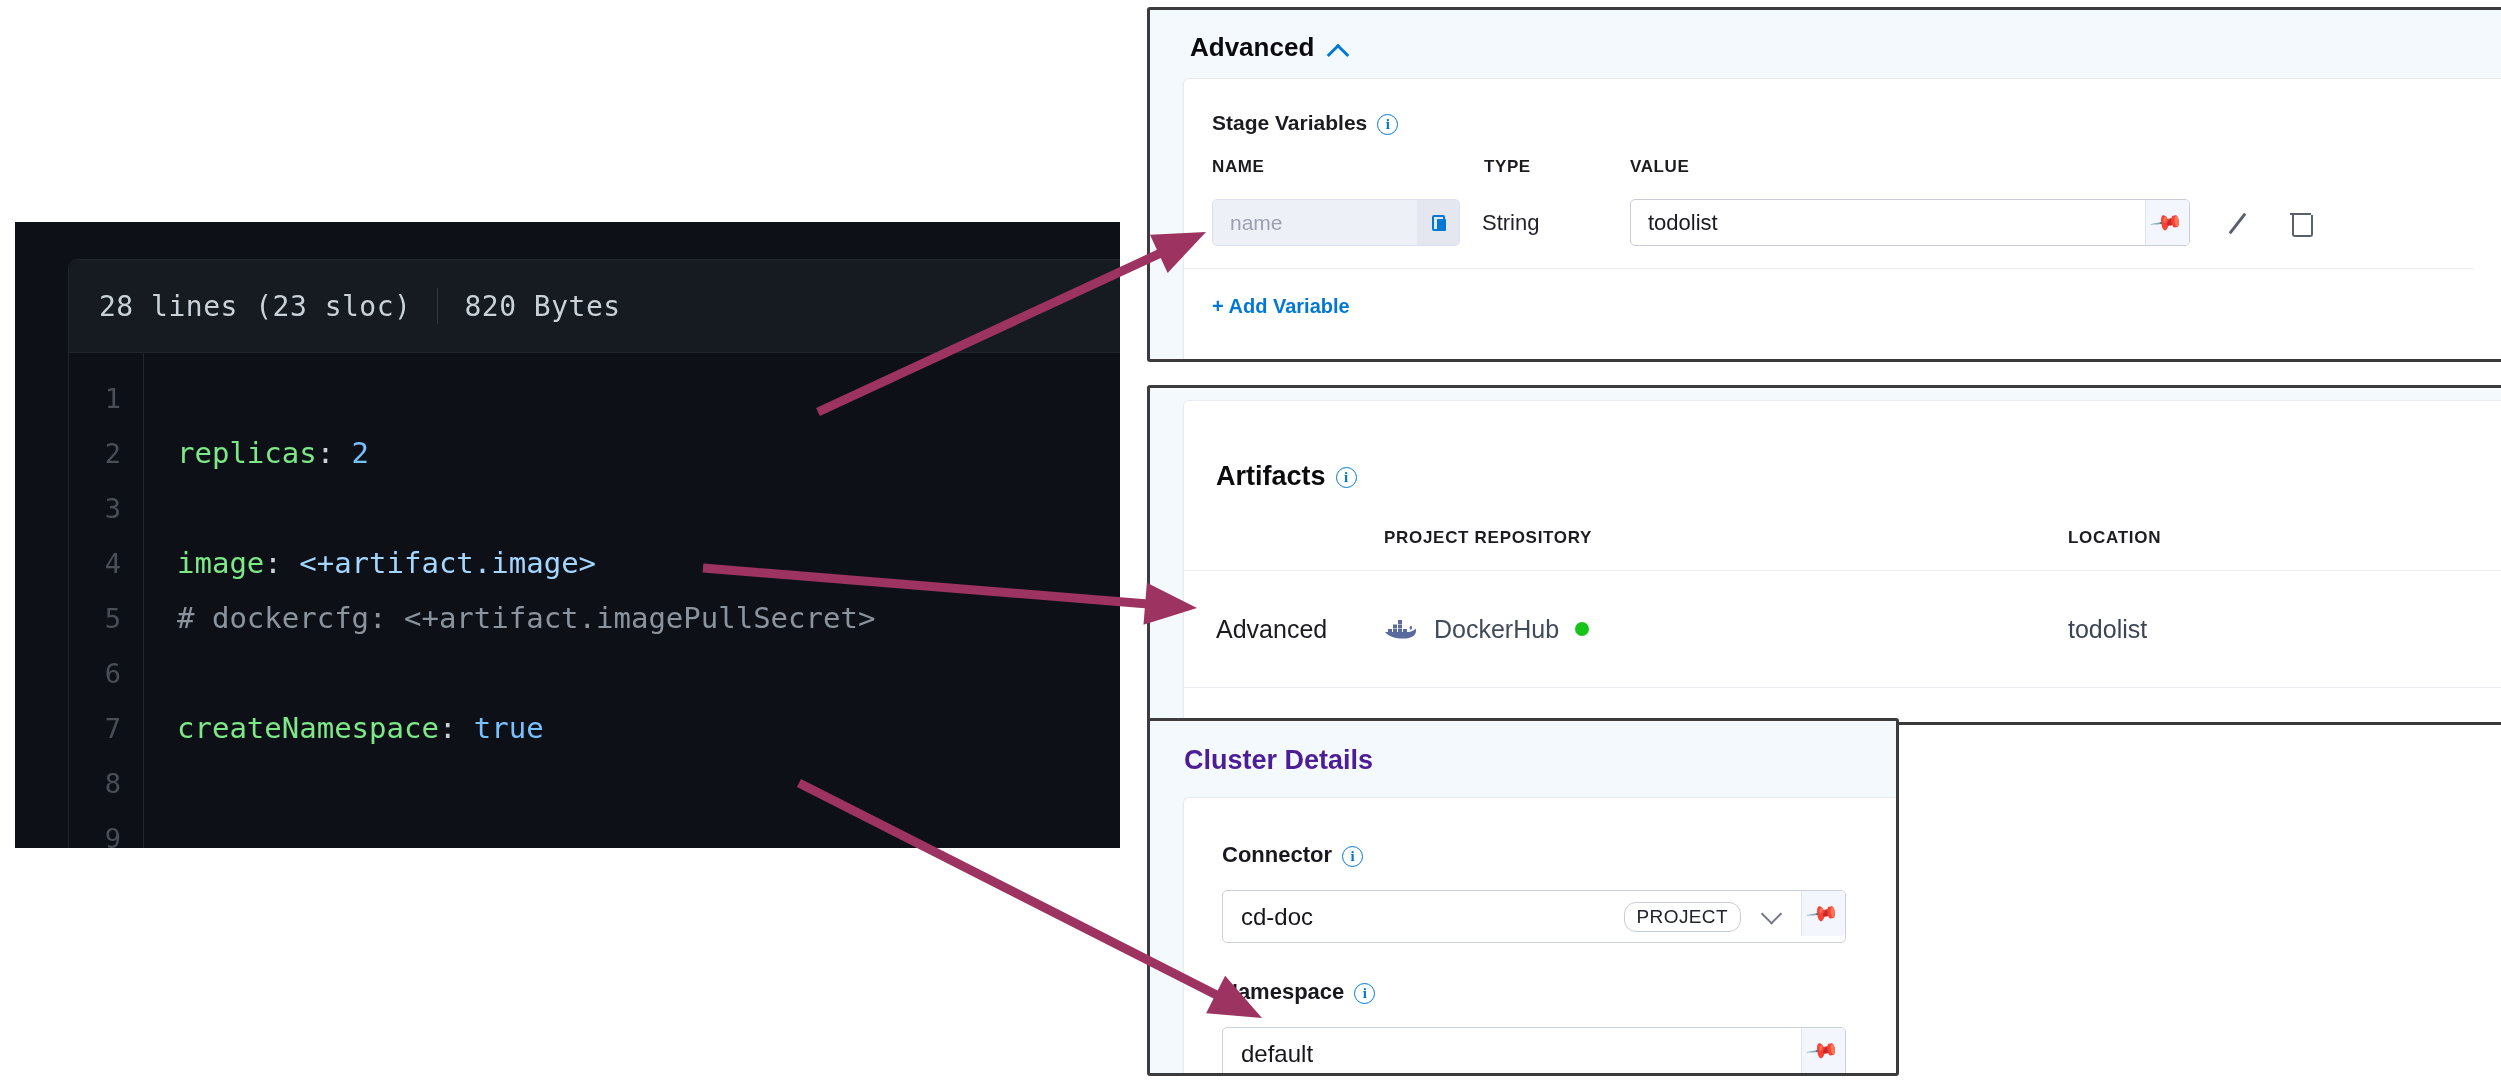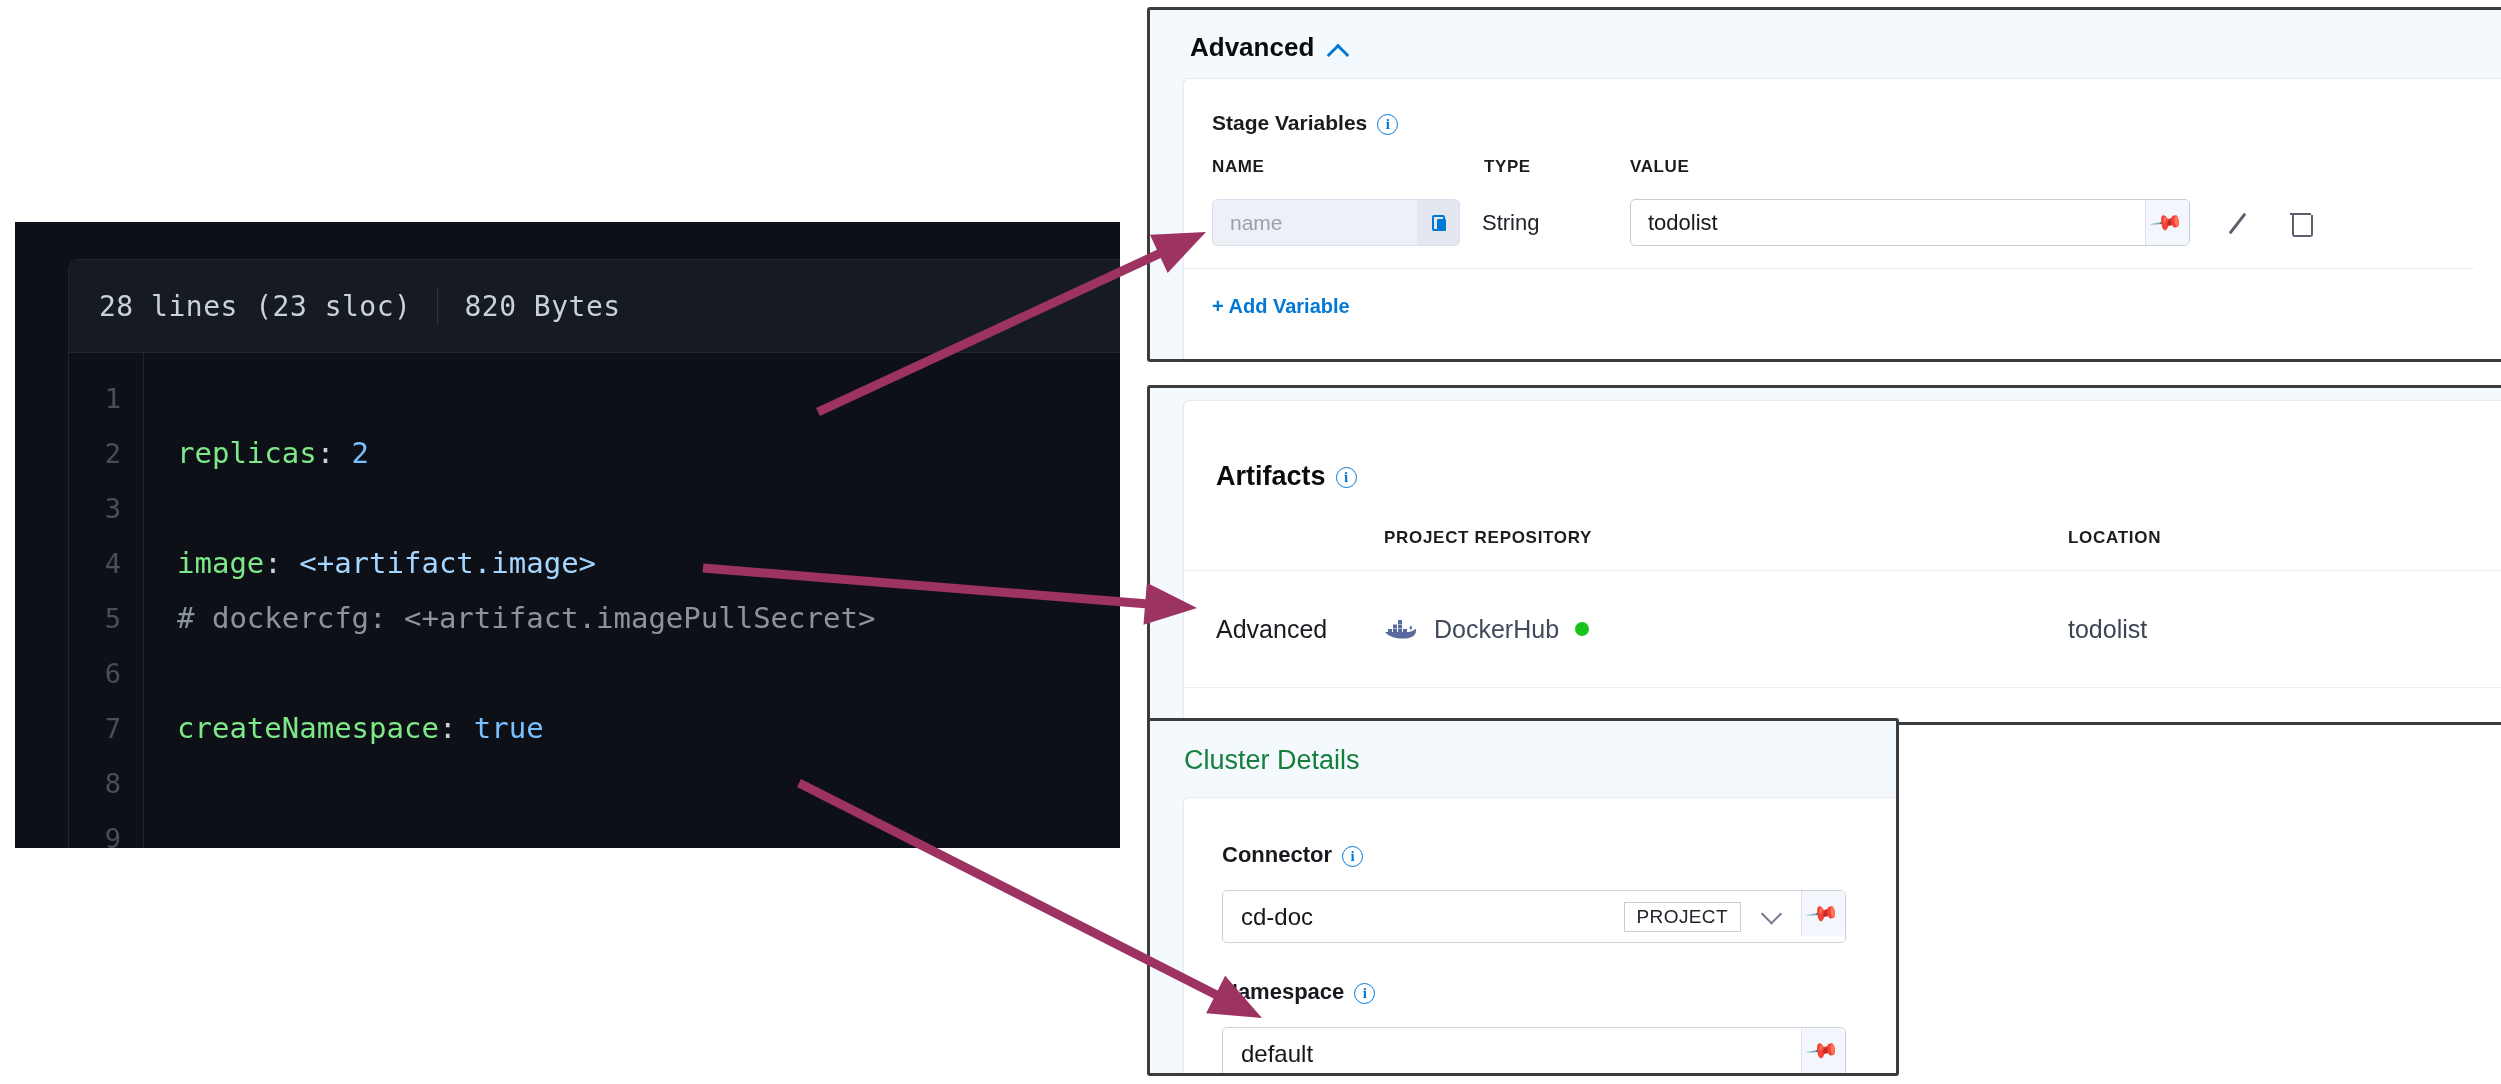--- a/index.html
+++ b/index.html
@@ -247,21 +247,21 @@
     display: inline-block;
   }
   .whale svg { display: block; }
   .dot-green {
     width: 14px; height: 14px; border-radius: 50%;
     background: #18c41a; display: inline-block;
   }
   .loc-cell { color: #3b4554; }
 
   
-  .cl-title { padding: 24px 4px 0 34px; font-size: 27px; font-weight: normal; color: #15803d; }
+  .cl-title { padding: 24px 4px 0 34px; font-size: 27px; font-weight: bold; color: #4c1d95; }
   .cl-card {
     position: absolute; left: 33px; top: 76px; right: 0; bottom: 0;
     border-right: none; border-bottom: none;
     border-radius: 6px 0 0 0;
     background: #fff; overflow: hidden;
   }
   .cl-label-row {
     display: flex; align-items: center; gap: 10px;
     padding-left: 38px;
   }
@@ -270,21 +270,21 @@
     margin: 22px 0 0 38px;
     width: 624px; height: 53px;
     background: #fff; border: 1px solid #ccd0da; border-radius: 5px;
     display: flex; align-items: center;
     padding-left: 18px;
     font-size: 24px; color: #16161b;
     position: relative;
   }
   .scope-chip {
     position: absolute; right: 104px; top: 50%; transform: translateY(-50%);
-    border: 1px solid #c8ccd8; border-radius: 0;
+    border: 1px solid #c8ccd8; border-radius: 12px;
     padding: 3px 12px; font-size: 19px; color: #20242c;
     background: #fff; letter-spacing: .4px;
   }
   .scope-dot {
     position: absolute; right: 190px; top: 50%; transform: translateY(-50%);
     width: 11px; height: 11px; border-radius: 50%; background: #18c41a;
   }
   .caret-dn {
     position: absolute; right: 66px; top: 50%;
     width: 15px; height: 15px;

